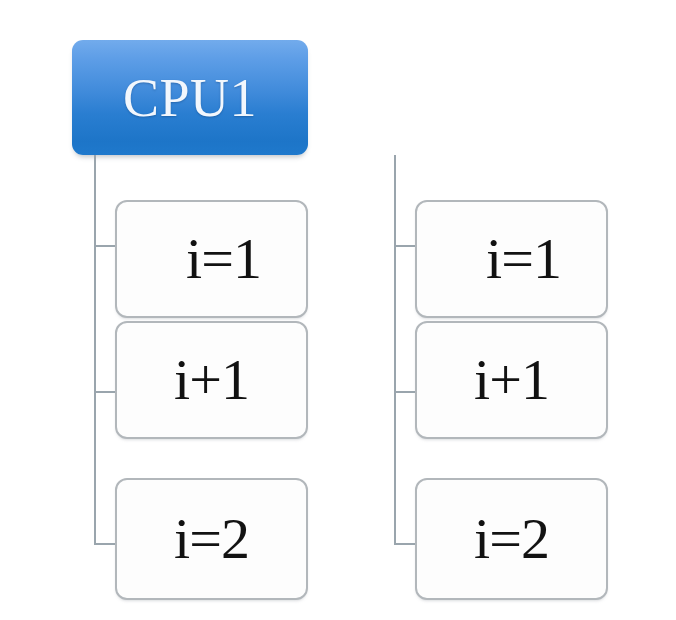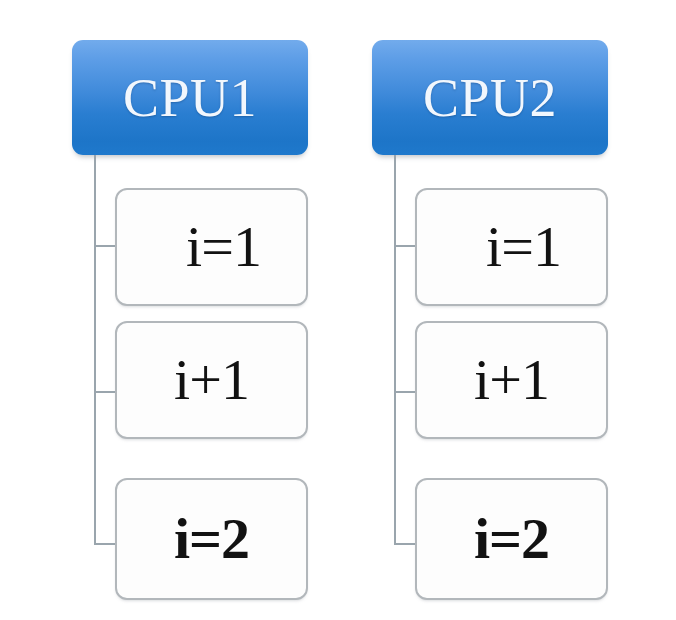--- a/index.html
+++ b/index.html
@@ -91,23 +91,23 @@
     width: 193px;
     border: 2px solid #b2b7bb;
     border-radius: 12px;
     background: #fdfdfd;
     box-shadow: 0 2px 3px -1px rgba(150,156,162,0.35);
     display: flex;
     align-items: center;
     justify-content: center;
     box-sizing: border-box;
   }
-  .step-box.s1 { top: 188px; height: 118px; padding-left: 24px; }
+  .step-box.s1 { top: 200px; height: 118px; padding-left: 24px; }
   .step-box.s2 { top: 321px; height: 118px; }
-  .step-box.s3 { top: 478px; height: 122px; font-weight: bold; }
+  .step-box.s3 { top: 478px; height: 122px; }
 
   .step-label {
     font-size: 58px;
     line-height: 1;
     color: #121212;
     letter-spacing: -1px;
     user-select: none;
   }
 </style>
 </head>
@@ -135,23 +135,20 @@
     </div>
 
     <div class="step-box s3">
       <span class="step-label">i=2</span>
     </div>
 
   </div>
 
   <div class="cpu-column col-right">
 
-    <div class="cpu-header">
-      <span class="cpu-header-label">CPU2</span>
-    </div>
 
     <div class="trunk"></div>
     <div class="branch b1"></div>
     <div class="branch b2"></div>
     <div class="branch b3"></div>
 
     <div class="step-box s1">
       <span class="step-label">i=1</span>
     </div>
 

